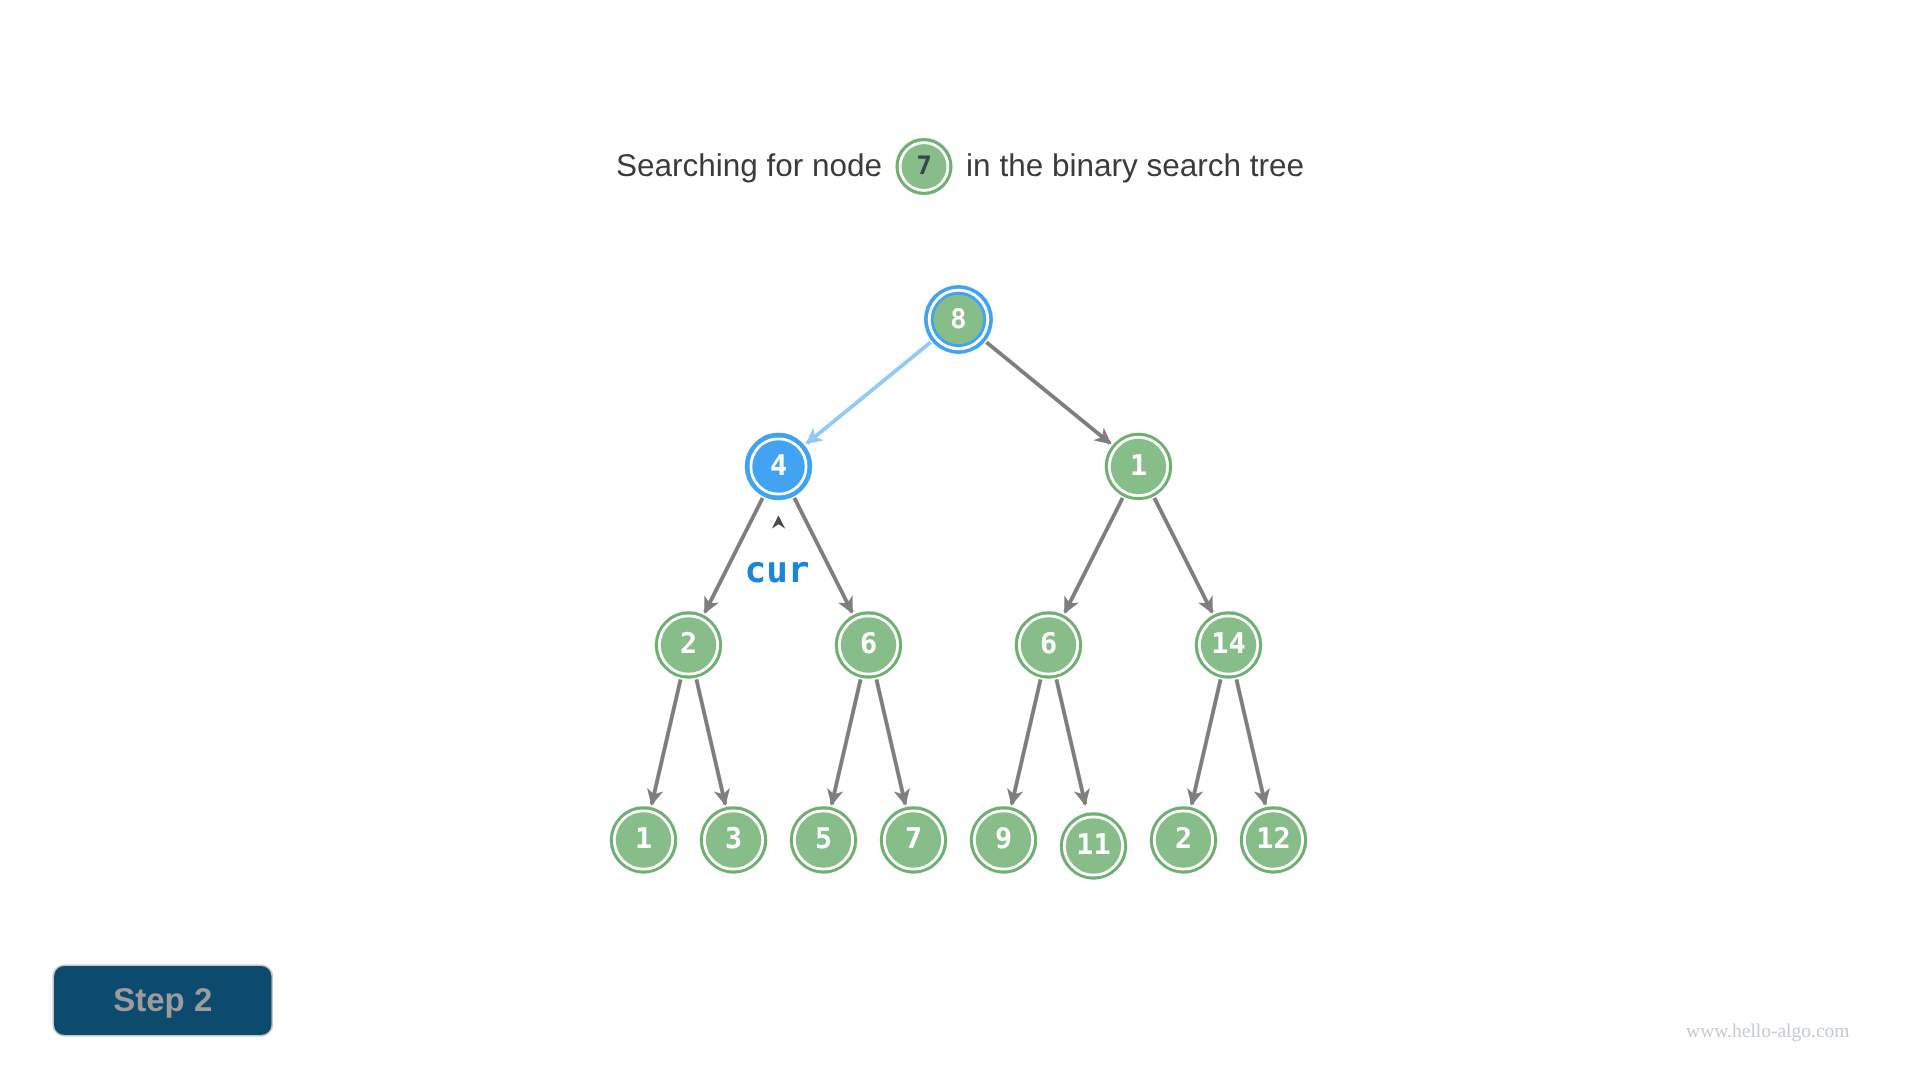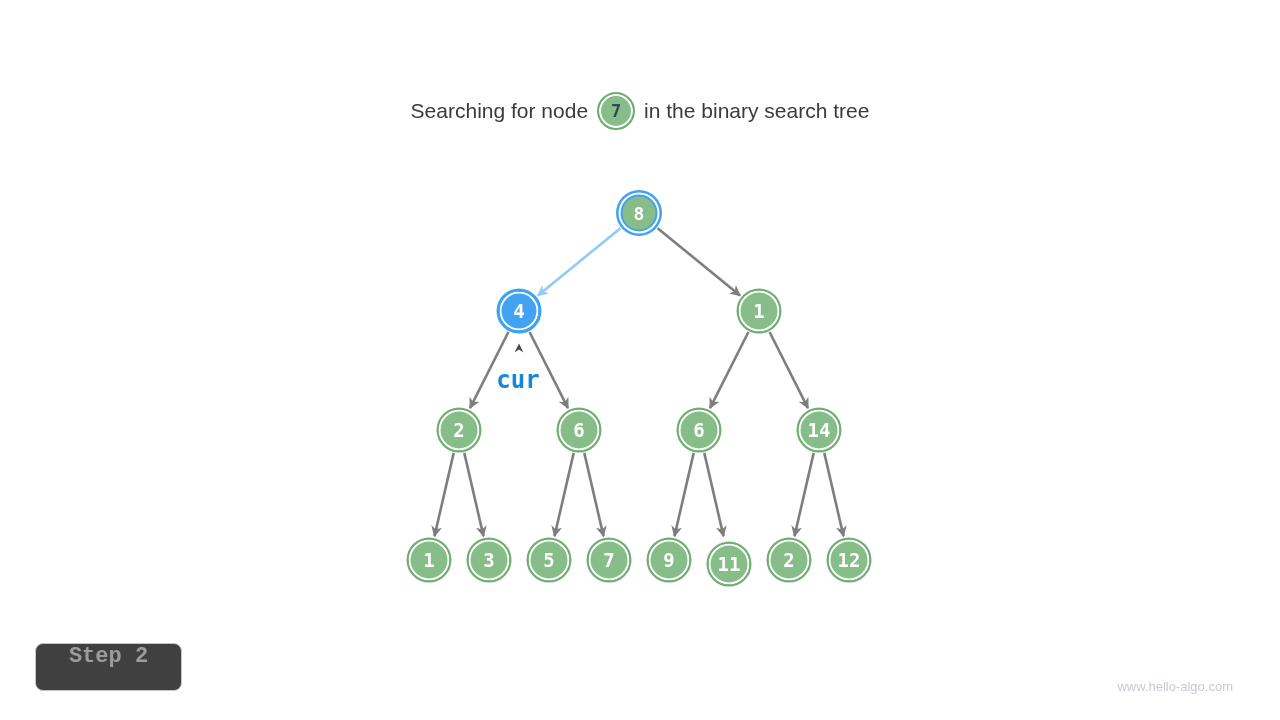--- a/index.html
+++ b/index.html
@@ -60,28 +60,28 @@
     font-size:18px;
   }
   .cur-label{
     position:absolute;transform:translate(-50%,0);
     font-family:"DejaVu Sans Mono",monospace;font-weight:bold;
     font-size:24px;color:var(--cur-text);
   }
   
   .step-box{
     position:absolute;left:35px;top:643px;width:147px;height:48px;
-    border:1px solid #C6C6C6;border-radius:8px;background:#404040;
-    display:flex;align-items:flex-start;justify-content:center;
-    font-family:Liberation Mono, monospace;font-weight:bold;
+    border:1px solid #C6C6C6;border-radius:8px;background:#0c4a6e;
+    display:flex;align-items:center;justify-content:center;
+    font-family:Liberation Sans, sans-serif;font-weight:bold;
     font-size:22px;color:var(--step-text);
   }
   .watermark{
     position:absolute;right:47px;top:679px;
-    font-family:Liberation Sans, sans-serif;font-size:13px;
+    font-family:Liberation Serif, serif;font-size:13px;
     color:var(--watermark-text);
   }
 </style>
 </head>
 <body>
 
 <div class="stage">
 
   <div class="title-row">
     <span>Searching for node</span>

